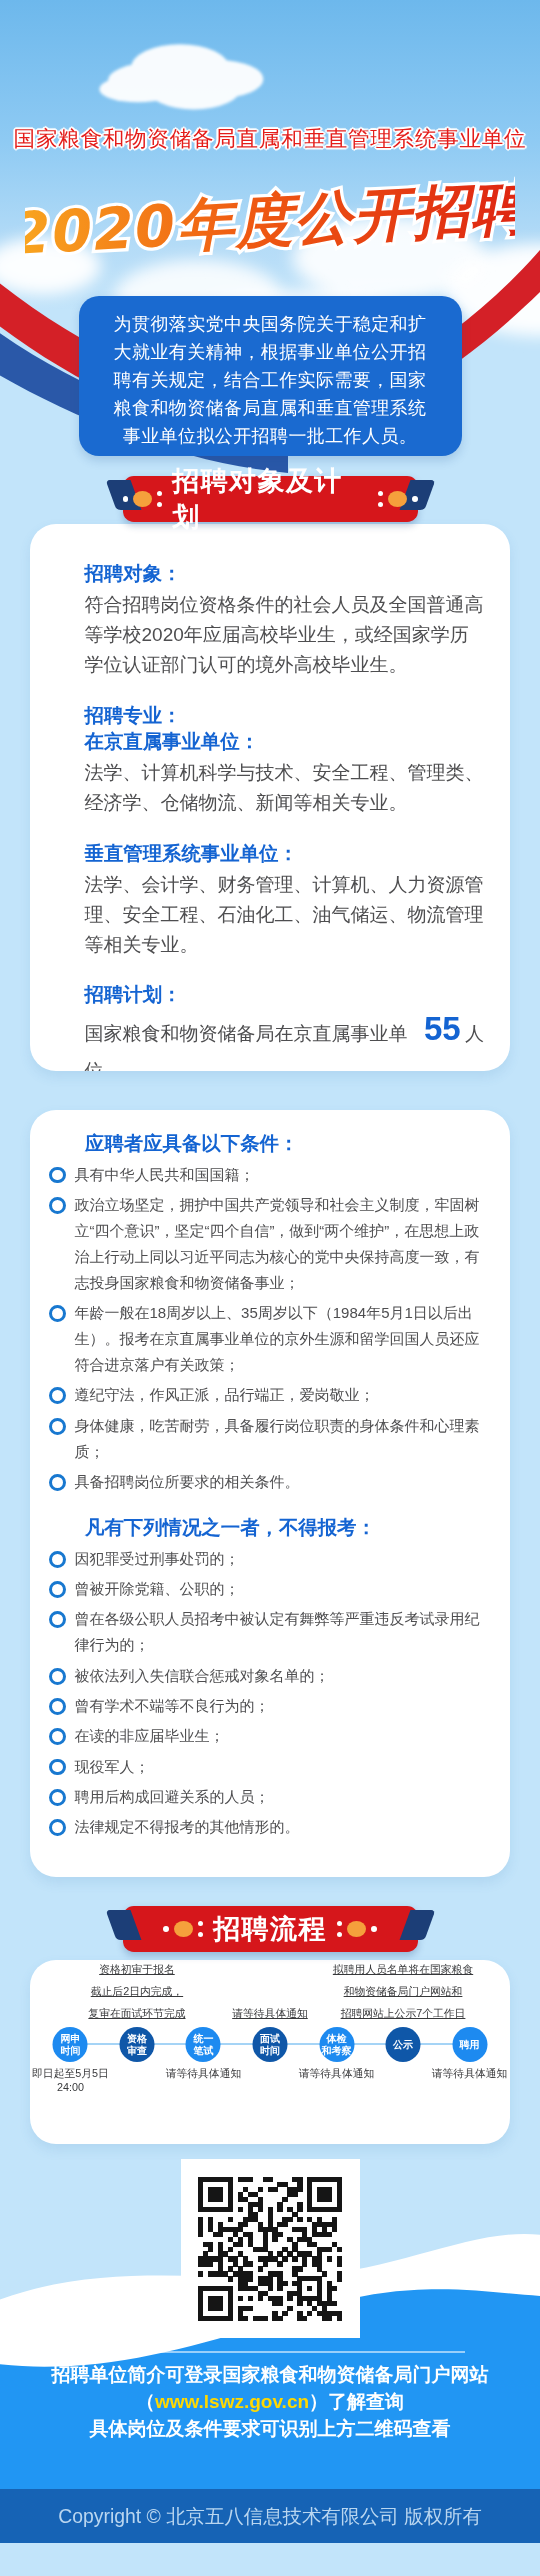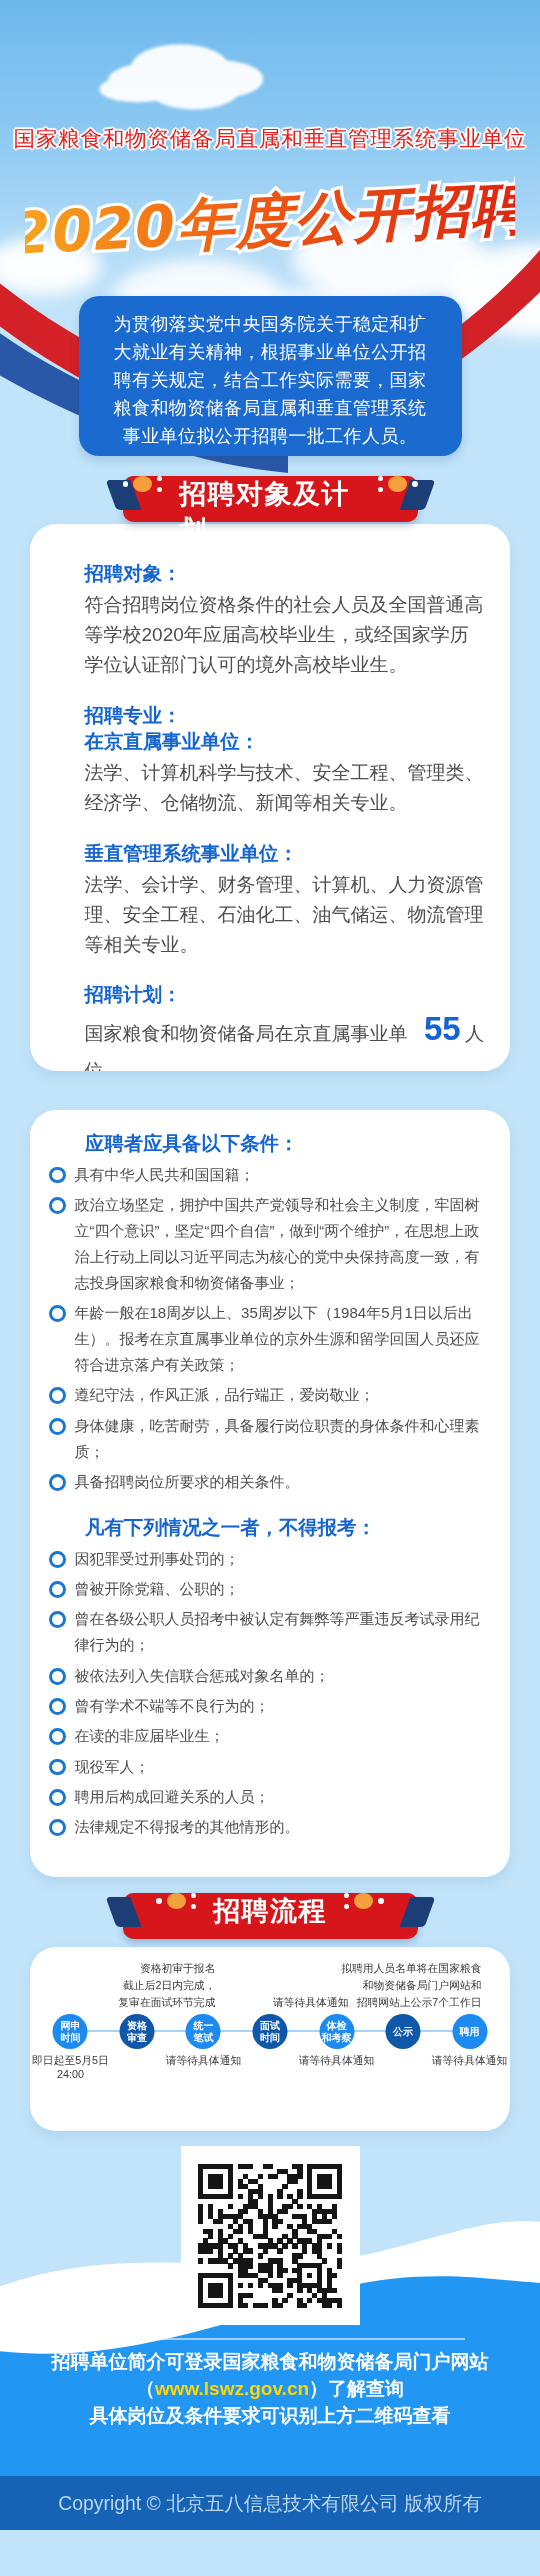--- a/index.html
+++ b/index.html
@@ -27,21 +27,21 @@
   .ribbons{position:absolute;left:0;top:238px;z-index:1;}
 
   
   .intro-card{position:relative;z-index:2;width:383px;height:160px;margin:-14.4px auto 0;
     background:var(--card-blue,#1a6ad0);border-radius:20px;box-sizing:border-box;
     padding:14.4px 27px 0;box-shadow:0 4.3px 10px rgba(20,80,150,.18);text-align:center;}
   .intro-card p{margin:0;color:#fff;font-size:18px;line-height:28px;letter-spacing:0.4px;}
 
   
   .banner{position:relative;z-index:2;width:295px;height:46px;margin:0 auto;border-radius:10.8px;
-    display:flex;align-items:flex-start;justify-content:center;gap:17px;
+    display:flex;align-items:center;justify-content:center;gap:10px;
     box-shadow:0 3.6px 7.2px rgba(20,60,120,.25);}
   .banner.red{background:var(--banner-red,#d6161b);}
   .banner.blue{background:var(--banner-blue,#1160c2);}
   .banner::before,.banner::after{content:"";position:absolute;top:4.3px;width:24.5px;height:30px;background:#1c3e77;z-index:-1;}
   .banner::before{left:-11.5px;transform:skewX(20deg);border-radius:4.3px 0 0 4.3px;}
   .banner::after{right:-11.5px;transform:skewX(-20deg);border-radius:0 4.3px 4.3px 0;}
   .banner-text{color:#fff;font-size:27px;font-weight:bold;letter-spacing:1.4px;}
   .orn{display:flex;align-items:center;gap:5px;}
   .orn i{display:block;border-radius:50%;}
   .d-sm{width:5.8px;height:5.8px;background:#fff;}
@@ -75,22 +75,22 @@
 
   
   .timeline{position:relative;display:flex;width:100%;height:154px;padding:0 7.2px;box-sizing:border-box;}
   .tl-line{position:absolute;left:26px;right:26px;top:68px;height:1.4px;background:#a5d4f6;}
   .step{position:relative;flex:1;height:100%;}
   .circle{position:absolute;top:52px;left:50%;transform:translateX(-50%);width:35px;height:35px;border-radius:50%;
     display:flex;align-items:center;justify-content:center;text-align:center;
     color:#fff;font-size:10px;font-weight:bold;line-height:11.5px;white-space:pre-line;z-index:1;}
   .circle.light{background:var(--circle-light,#1d8af0);}
   .circle.dark{background:var(--circle-dark,#0f57a8);}
-  .above{position:absolute;bottom:105px;left:50%;transform:translateX(-50%);width:157px;text-align:right;
-    color:#38393b;font-size:10.8px;line-height:17px;white-space:pre-line;}
+  .above{position:absolute;bottom:105px;left:50%;transform:translateX(-50%);width:157px;text-align:center;
+    color:#38393b;font-size:10.8px;line-height:22px;white-space:pre-line;text-decoration:underline;}
   .below{position:absolute;top:92px;left:50%;transform:translateX(-50%);width:157px;text-align:center;
     color:#38393b;font-size:10.8px;line-height:13.7px;white-space:pre-line;}
 
   
   .bottom{position:relative;height:330px;background:var(--page-bg,#c2e4fa);}
   .wave{position:absolute;left:0;top:0;}
   .qr-plate{position:relative;z-index:2;width:179px;height:179px;margin:15px auto 0;background:#fff;
     display:flex;align-items:center;justify-content:center;}
   .qr-plate svg{width:144px;height:144px;fill:#151515;shape-rendering:crispEdges;}
   .qr-caption{position:relative;z-index:2;margin-top:11.5px;text-align:center;color:#fff;font-size:24.5px;font-weight:bold;letter-spacing:1.4px;}
@@ -235,21 +235,21 @@
             <p>聘用后构成回避关系的人员；</p>
           </li>
         <li>
             <span class="ring"></span>
             <p>法律规定不得报考的其他情形的。</p>
           </li>
       </ul>
     </div>
   </section>
 
-  <section style="margin-top:16px;">
+  <section style="margin-top:29px;">
     <div class="banner red">
       <span class="orn">
           <i class="d-sm"></i>
           <i class="d-lg"></i>
           <span class="d-col">
             <i></i>
             <i></i>
           </span>
         </span>
       <span class="banner-text">招聘流程</span>

